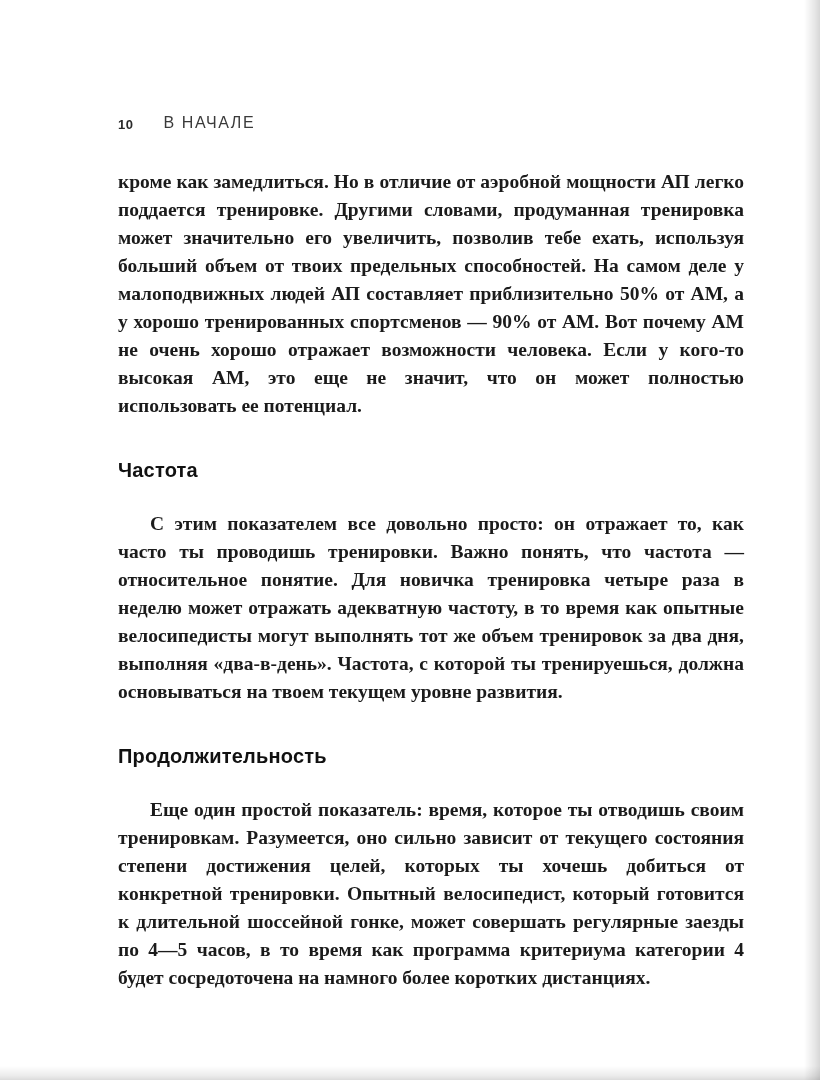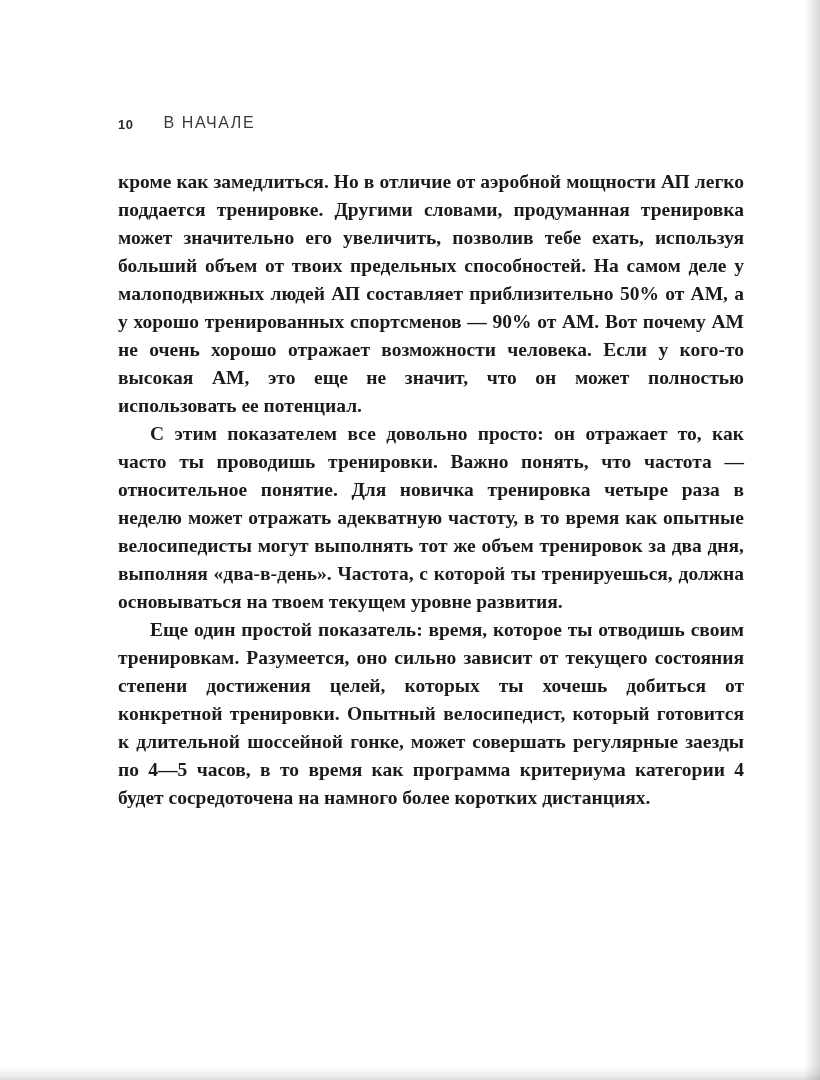--- a/index.html
+++ b/index.html
@@ -94,23 +94,25 @@
 
       <header class="running-head">
         <span class="page-number">10</span>
         <span class="running-title">В НАЧАЛЕ</span>
       </header>
 
       <main class="body-text">
 
         <p class="body-para">кроме как замедлиться. Но в отличие от аэробной мощности АП легко поддается тренировке. Другими словами, продуманная тренировка может значительно его увеличить, позволив тебе ехать, используя больший объем от твоих предельных способностей. На самом деле у малоподвижных людей АП составляет приблизительно 50% от АМ, а у хорошо тренированных спортсменов — 90% от АМ. Вот почему АМ не очень хорошо отражает возможности человека. Если у кого-то высокая АМ, это еще не значит, что он может полностью использовать ее потенциал.</p>
 
+        <h2 class="section-heading">Частота</h2>
 
         <p class="body-para indent">С этим показателем все довольно просто: он отражает то, как часто ты проводишь тренировки. Важно понять, что частота — относительное понятие. Для новичка тренировка четыре раза в неделю может отражать адекватную частоту, в то время как опытные велосипедисты могут выполнять тот же объем тренировок за два дня, выполняя «два-в-день». Частота, с которой ты тренируешься, должна основываться на твоем текущем уровне развития.</p>
 
+        <h2 class="section-heading">Продолжительность</h2>
 
         <p class="body-para indent">Еще один простой показатель: время, которое ты отводишь своим тренировкам. Разумеется, оно сильно зависит от текущего состояния степени достижения целей, которых ты хочешь добиться от конкретной тренировки. Опытный велосипедист, который готовится к длительной шоссейной гонке, может совершать регулярные заезды по 4—5 часов, в то время как программа критериума категории 4 будет сосредоточена на намного более коротких дистанциях.</p>
 
       </main>
     </div>
 
     <div class="edge-right"></div>
     <div class="edge-bottom"></div>
   </div>
 </div>

